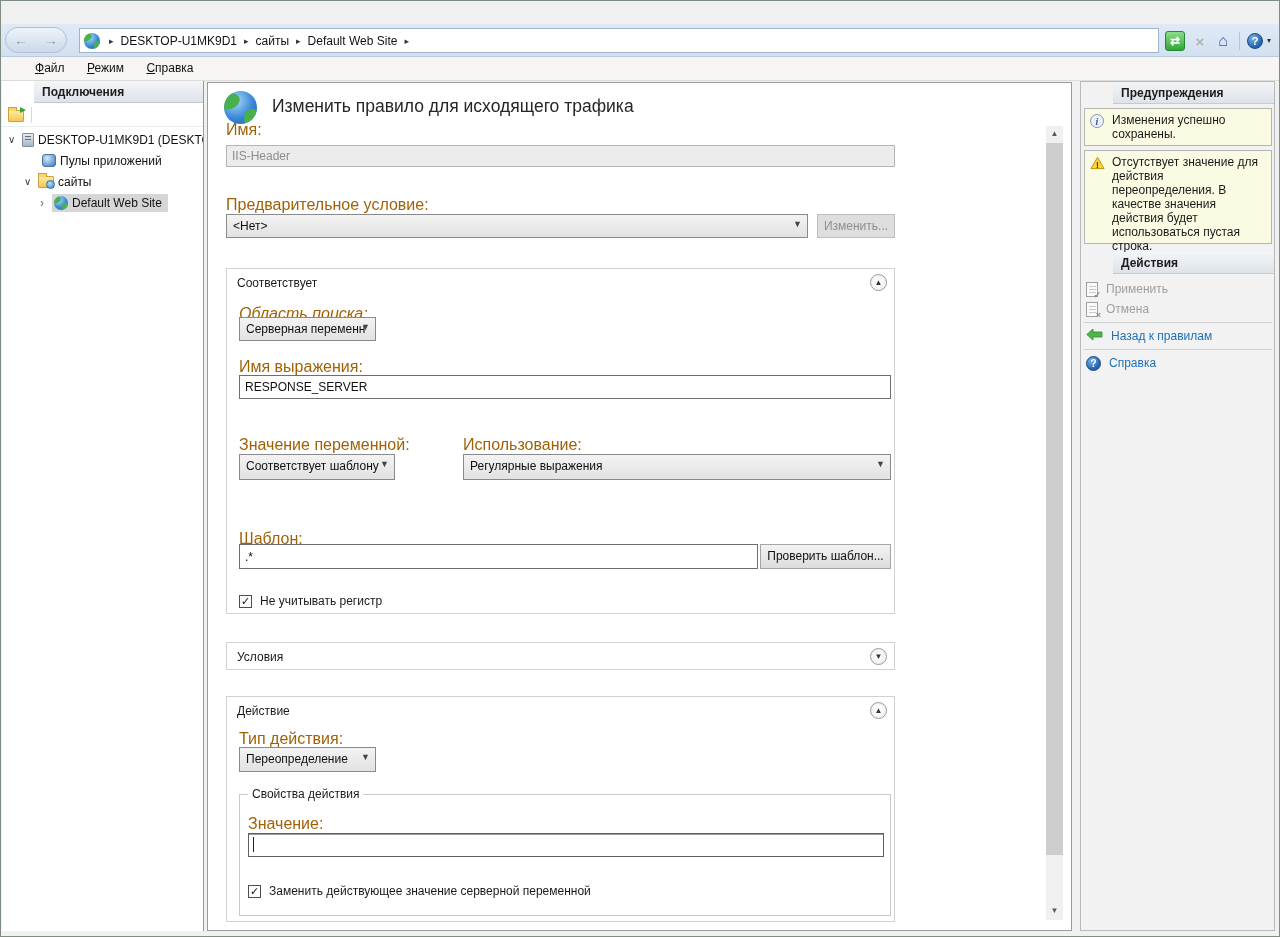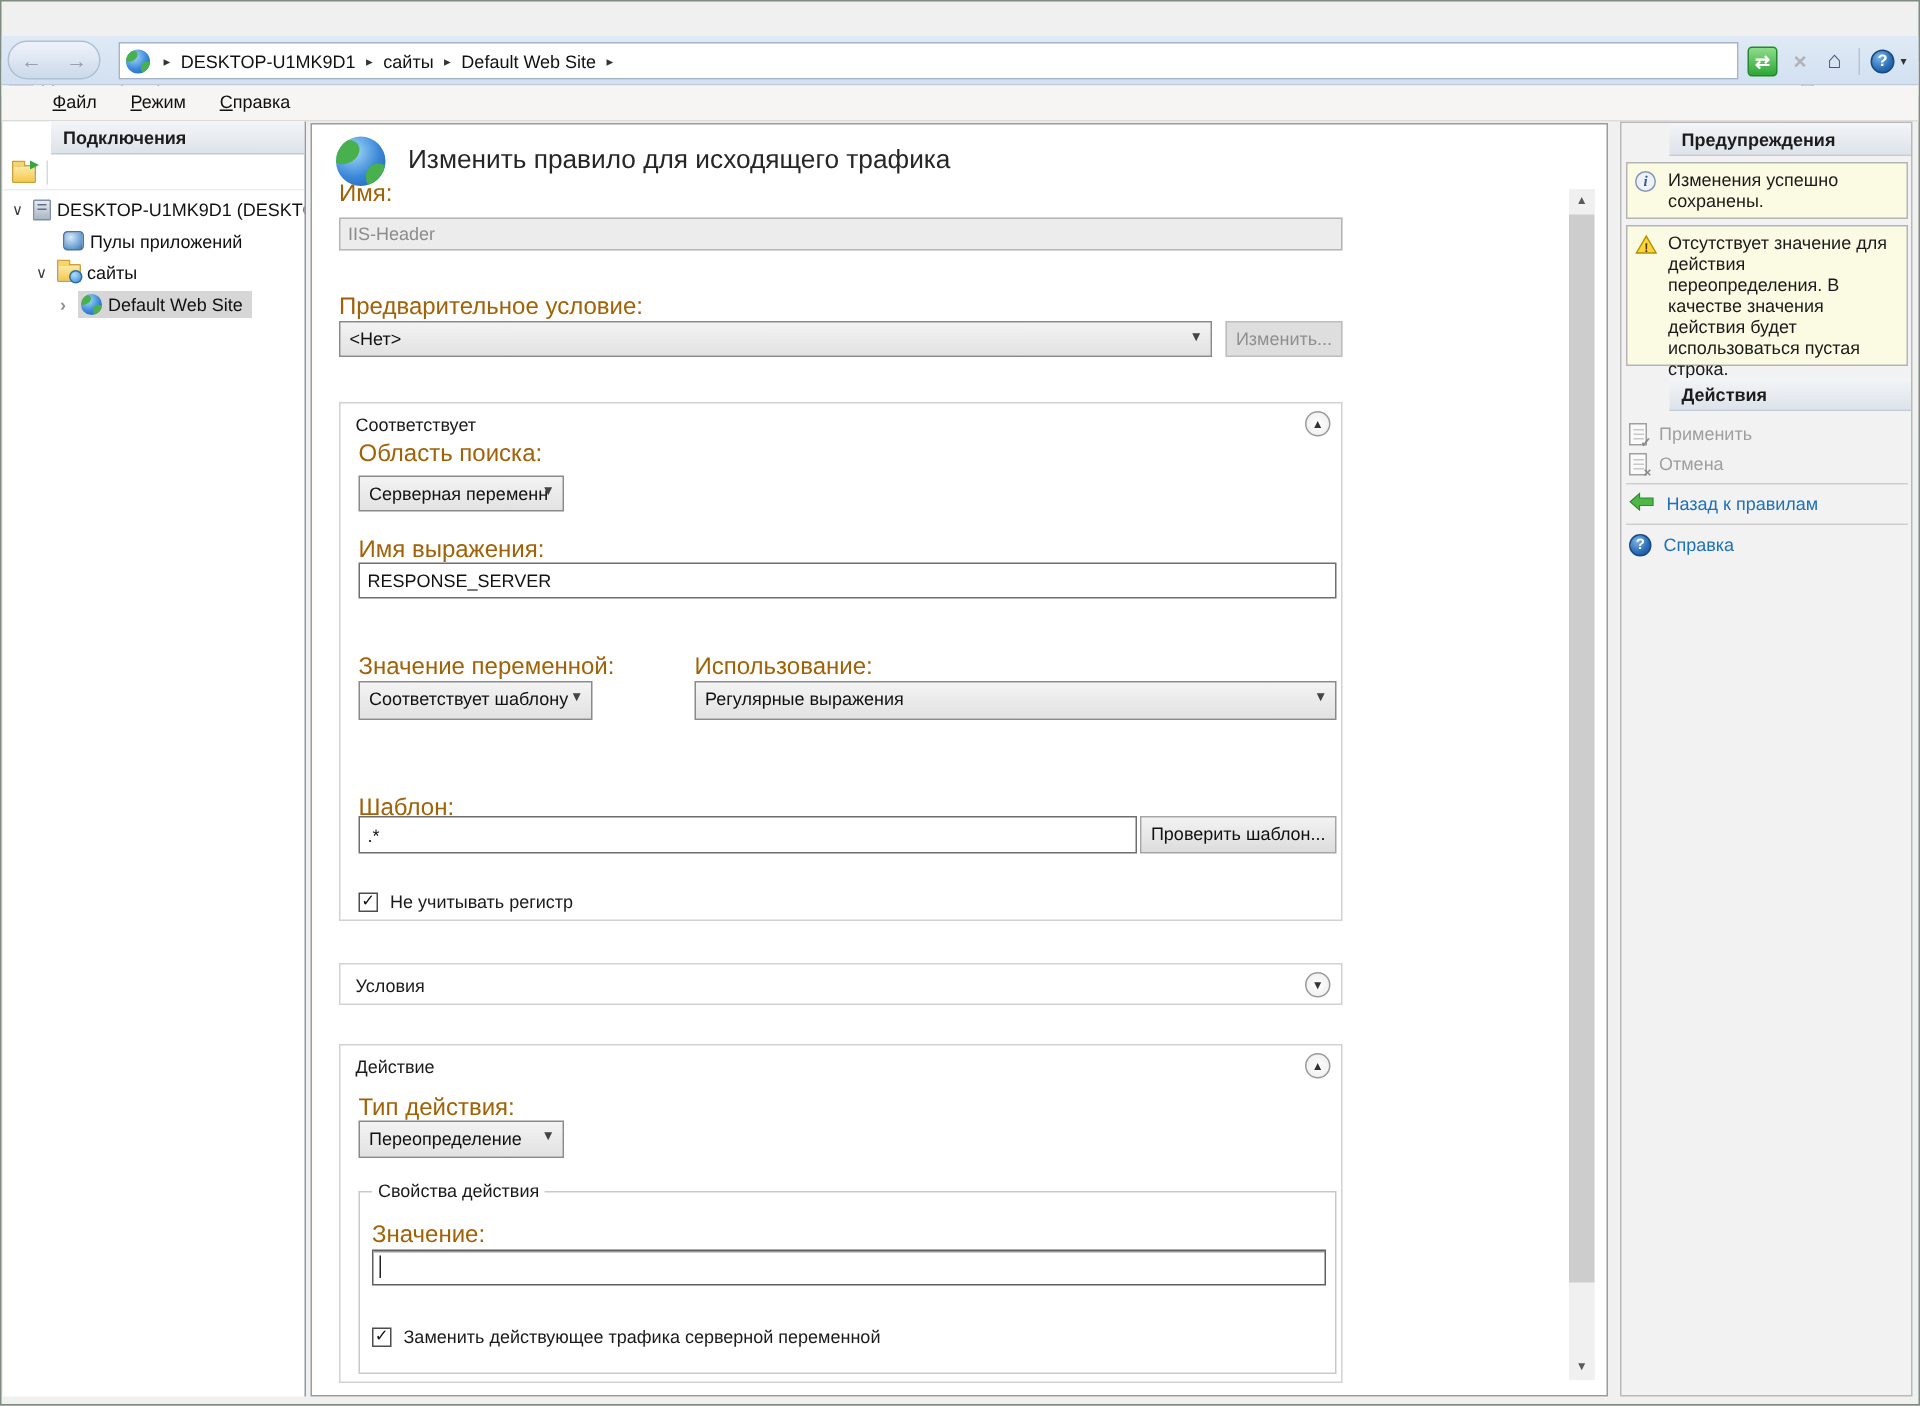--- a/index.html
+++ b/index.html
@@ -256,21 +256,21 @@
     <div class="combo" style="left:18px; top:131px; width:582px; height:24px;">
       <span>&lt;Нет&gt;</span>
       <span class="chev">▼</span>
     </div>
     <div class="btn disabled" style="left:609px; top:131px; width:78px; height:24px;">Изменить...</div>
 
     <div class="section" style="left:18px; top:185px; width:669px; height:346px;">
       <span class="section-title">Соответствует</span>
       <span class="circle-btn"><span>▲</span></span>
 
-      <div class="lbl" style="left:12px; top:25px;">Область поиска:</div>
+      <div class="lbl" style="left:12px; top:36px;font-style:italic;">Область поиска:</div>
       <div class="combo" style="left:12px; top:48px; width:137px; height:24px;">
         <span>Серверная переменн</span>
         <span class="chev">▼</span>
       </div>
 
       <div class="lbl" style="left:12px; top:89px;">Имя выражения:</div>
       <input class="txt" style="left: 12px; top: 106px; width: 652px; height: 24px;" value="RESPONSE_SERVER">
 
       <div class="lbl" style="left:12px; top:167px;">Значение переменной:</div>
       <div class="combo" style="left:12px; top:185px; width:156px; height:26px;">
@@ -308,21 +308,21 @@
         <span class="chev">▼</span>
       </div>
 
       <div class="group" style="left:12px; top:97px; width:652px; height:122px;">
         <span class="group-label">Свойства действия</span>
         <div class="lbl" style="left:8px; top:20px;">Значение:</div>
         <input class="txt focused-input" style="left: 8px; top: 38px; width: 636px; height: 24px;" value="">
         <span class="caret" style="left:13px; top:42px;"></span>
         <div class="cb-row" style="left:8px; top:89px;">
           <span class="cb">✓</span>
-          <span>Заменить действующее трафика серверной переменной</span>
+          <span>Заменить действующее значение серверной переменной</span>
         </div>
       </div>
     </div>
 
     <div class="scrollbar">
       <div class="sb-arrow" style="top:0;">▲</div>
       <div class="sb-thumb"></div>
       <div class="sb-arrow sb-down">▼</div>
     </div>
   </div>

